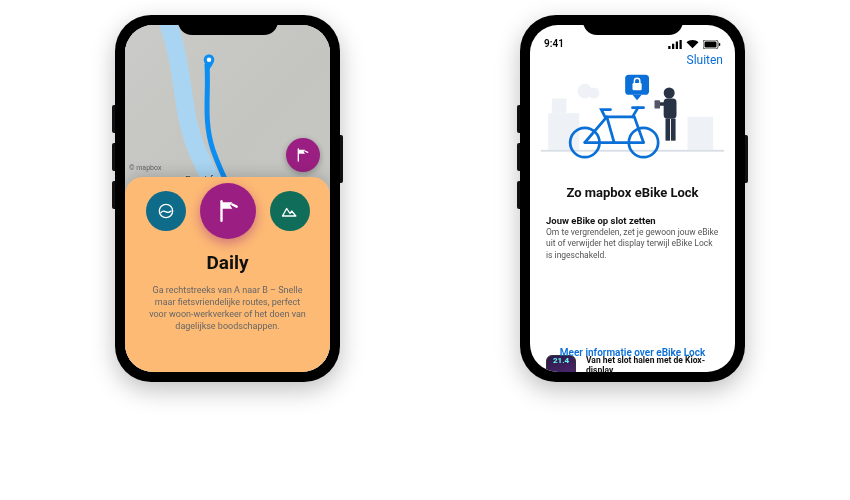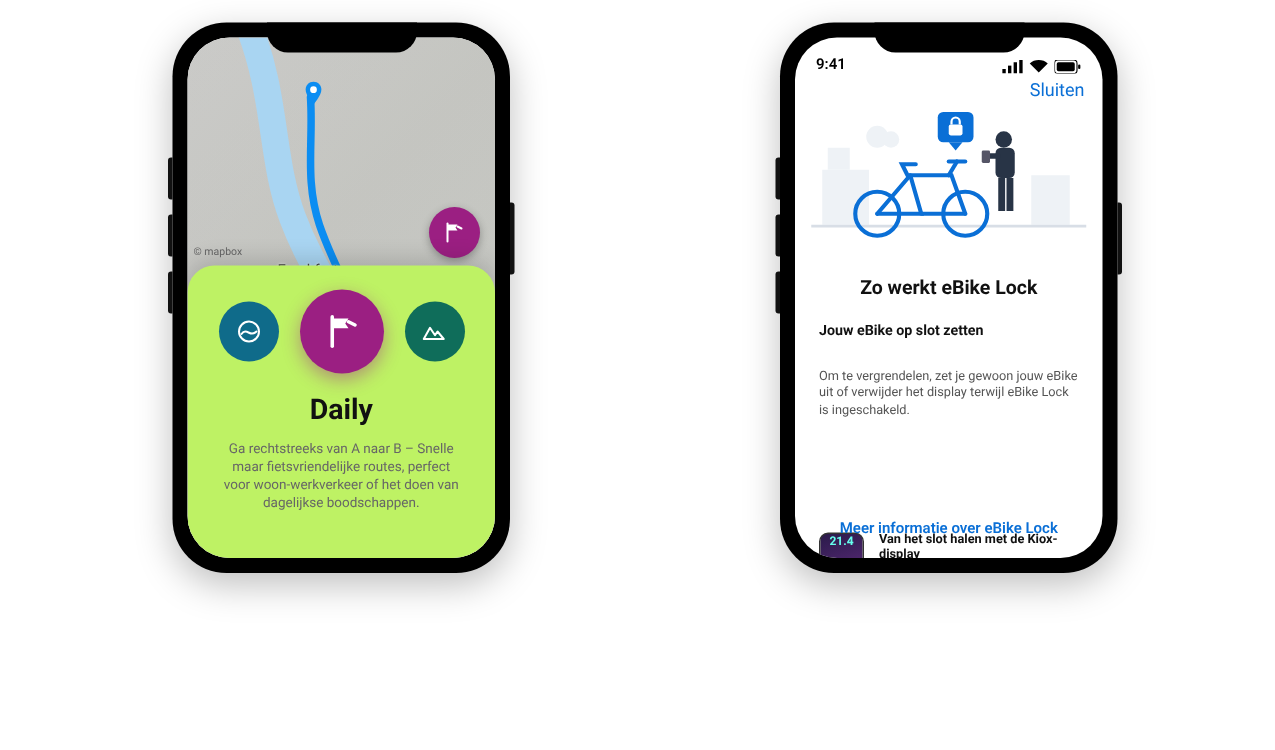--- a/index.html
+++ b/index.html
@@ -120,24 +120,24 @@
     align-items: center;
     justify-content: center;
     box-shadow: 0 2px 6px rgba(0,0,0,0.3);
   }
   .bottom-sheet {
     position: absolute;
     left: 0;
     right: 0;
     bottom: 0;
     height: 195px;
-    background: #bef264;
+    background: #fdba74;
     border-radius: 18px 18px 0 0;
     box-shadow: 0 -4px 14px rgba(0,0,0,0.15);
-    padding: 14px 12px 12px;
+    padding: 4px 12px 12px;
     text-align: center;
   }
   .mode-row {
     display: flex;
     align-items: center;
     justify-content: center;
     gap: 14px;
     padding-top: 2px;
   }
   .mode-chip {
@@ -220,21 +220,21 @@
   .r-section {
     position: absolute;
     left: 16px;
     right: 16px;
   }
   #r-intro { top: 190px; }
   .r-sub {
     font-size: 9.5px;
     font-weight: 700;
     color: #111;
-    margin-bottom: 20px;
+    margin-bottom: 1px;
   }
   .r-body {
     font-size: 8.5px;
     line-height: 1.35;
     color: #555;
   }
   .feat {
     display: flex;
     gap: 10px;
     align-items: flex-start;
@@ -388,21 +388,21 @@
           <path d="M48 78 L72 50 L102 50 L112 78"></path>
           <path d="M72 50 L80 78 L48 78"></path>
           <path d="M80 78 L112 78"></path>
           <path d="M100 50 L106 40"></path>
           <path d="M100 40 L112 40"></path>
           <path d="M70 50 L66 42 L76 42"></path>
         </g>
       </svg>
     </div>
 
-    <div class="r-title">Zo werkt eBike Lock</div>
+    <div class="r-title">Zo mapbox eBike Lock</div>
 
     <div class="r-section" id="r-intro">
       <div class="r-sub">Jouw eBike op slot zetten</div>
       <div class="r-body">Om te vergrendelen, zet je gewoon jouw eBike uit of verwijder het display terwijl eBike Lock is ingeschakeld.</div>
     </div>
 
 
     <div class="r-section feat" id="feat2">
       <div class="feat-icon kiox">
         <span>21.4</span>

